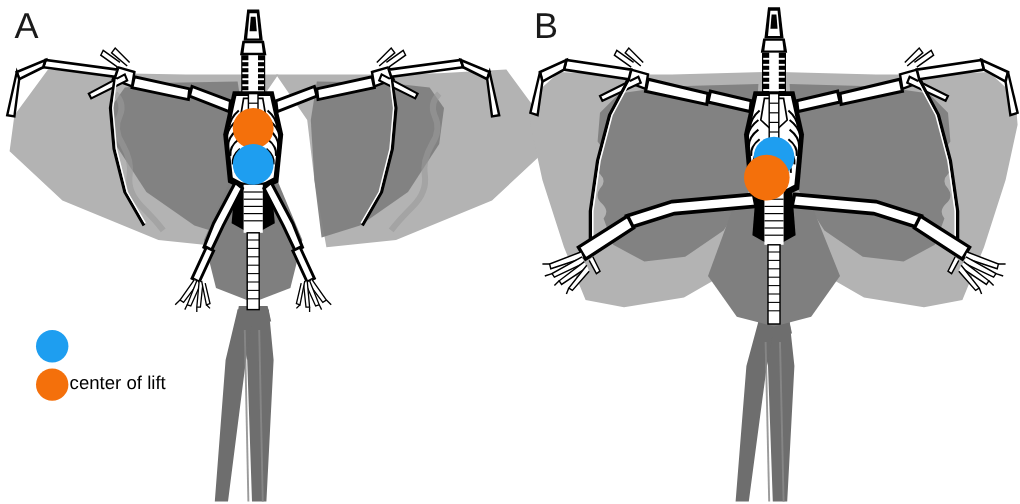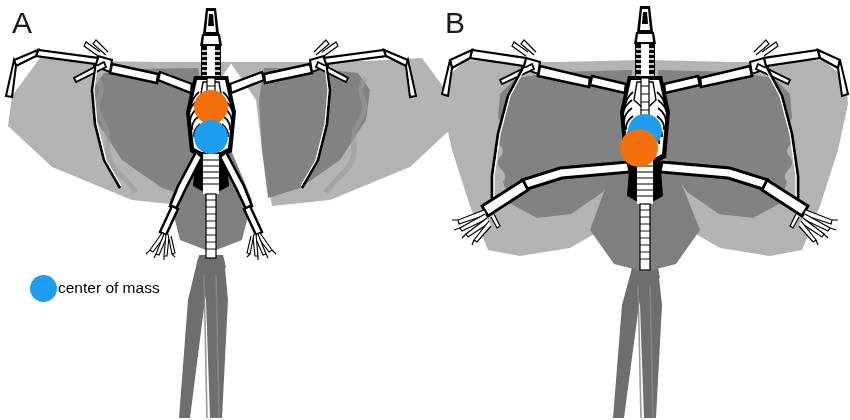--- a/index.html
+++ b/index.html
@@ -369,15 +369,18 @@
     <circle cx="639" cy="148" r="19" fill="#f4700b"></circle>
   </g>
 </svg>
 
 <div class="panel-label" id="label-a">A</div>
 <div class="panel-label" id="label-b">B</div>
 
 <div class="legend">
   <div class="legend-row">
     <span class="legend-swatch" style="background:#1e9ef0"></span>
-    <span class="legend-text">center of mass</span>
+  </div>
+  <div class="legend-row">
+    <span class="legend-swatch" style="background:#f4700b"></span>
+    <span class="legend-text">center of lift</span>
   </div>
 </div>
 
 </body></html>

